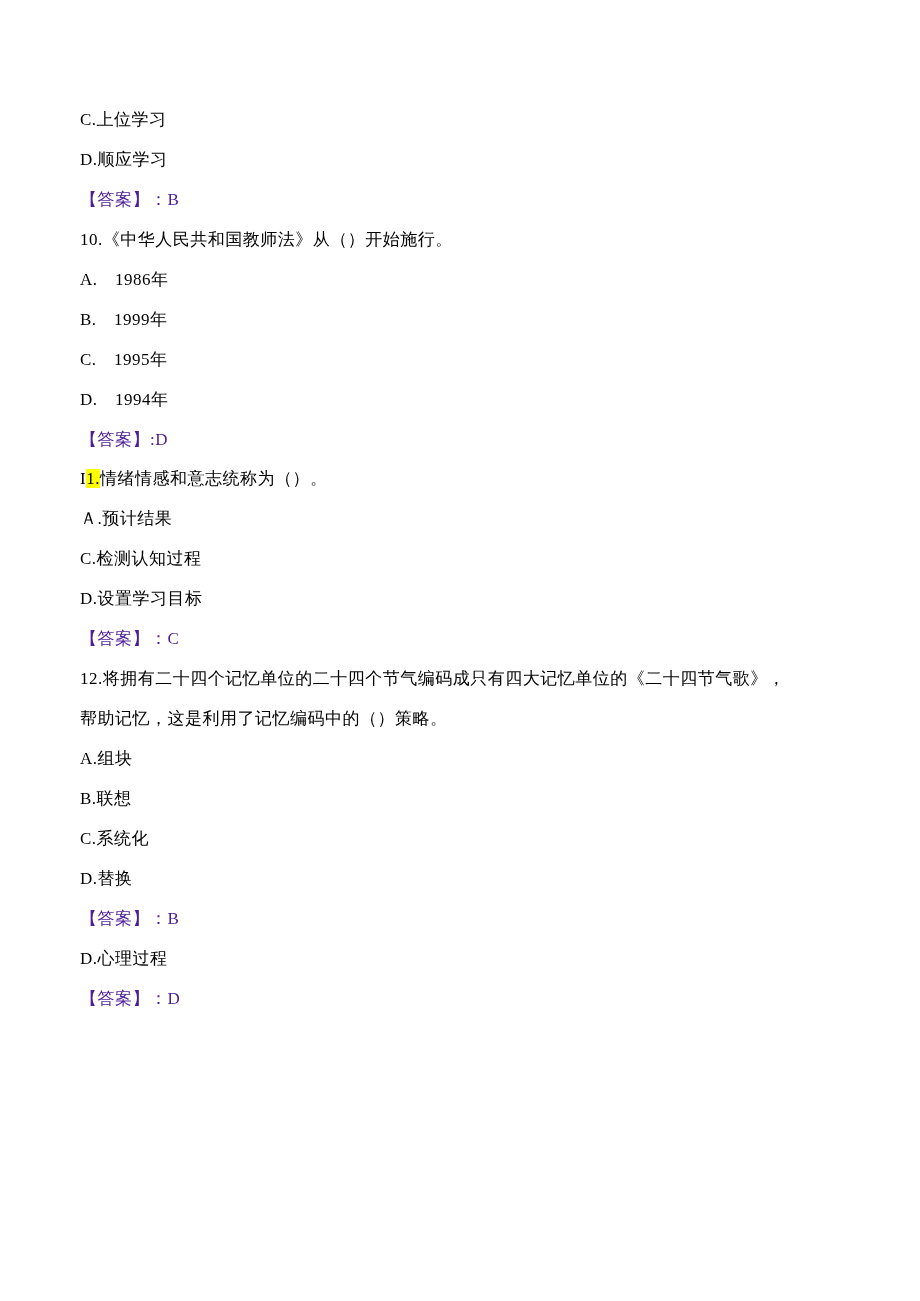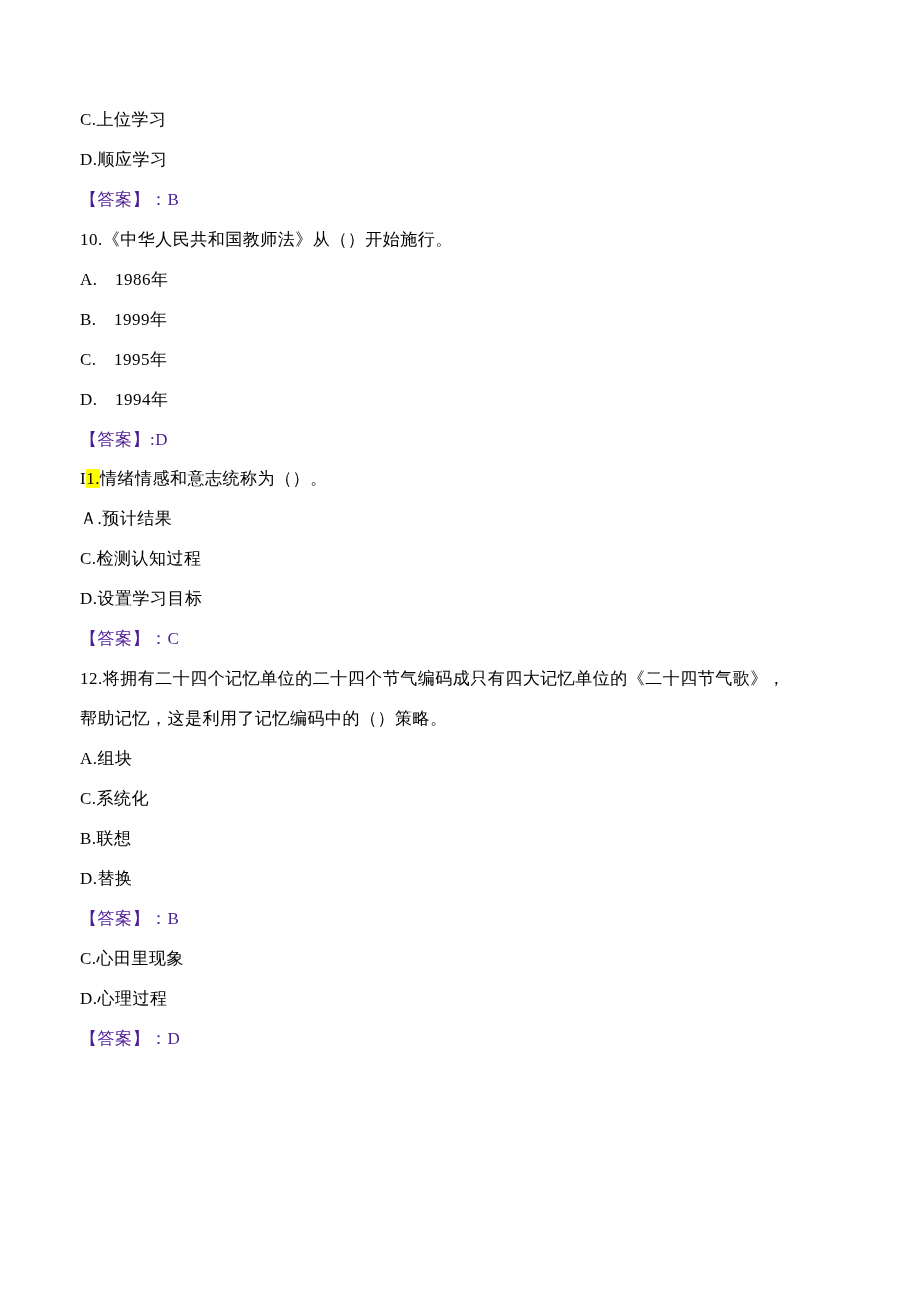--- a/index.html
+++ b/index.html
@@ -50,22 +50,21 @@
 
   <div class="line"><span>I</span><span class="highlight">1.</span><span>情绪情感和意志统称为（）。</span></div>
   <div class="line">Ａ.预计结果</div>
   <div class="line">C.检测认知过程</div>
   <div class="line">D.设置学习目标</div>
   <div class="line answer">【答案】：C</div>
 
   <div class="line">12.将拥有二十四个记忆单位的二十四个节气编码成只有四大记忆单位的《二十四节气歌》，</div>
   <div class="line">帮助记忆，这是利用了记忆编码中的（）策略。</div>
   <div class="line">A.组块</div>
+  <div class="line">B.联想</div>
   <div class="line">C.系统化</div>
-  <div class="line">B.联想</div>
   <div class="line">D.替换</div>
   <div class="line answer">【答案】：B</div>
 
-  <div class="line">C.心田里现象</div>
   <div class="line">D.心理过程</div>
   <div class="line answer">【答案】：D</div>
 
 </div>
 
 </body></html>

